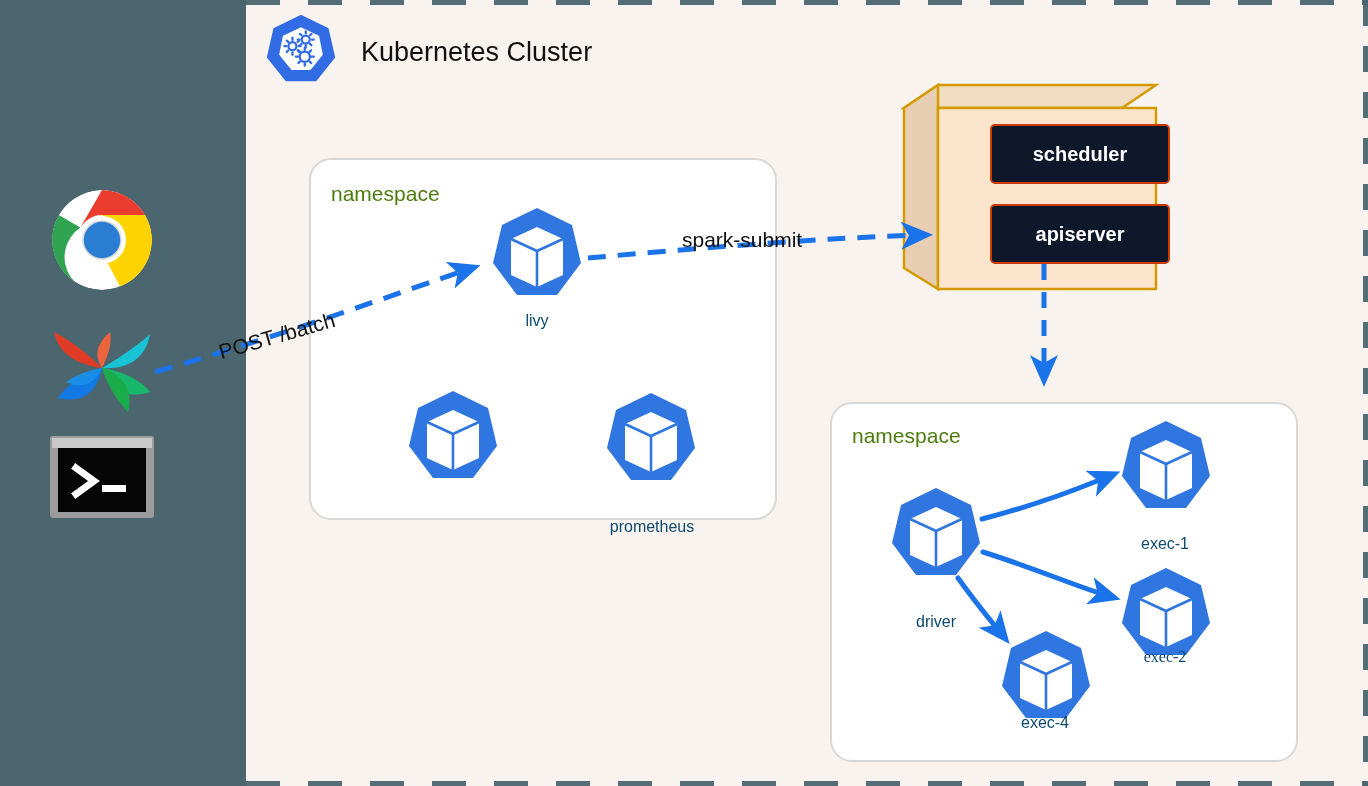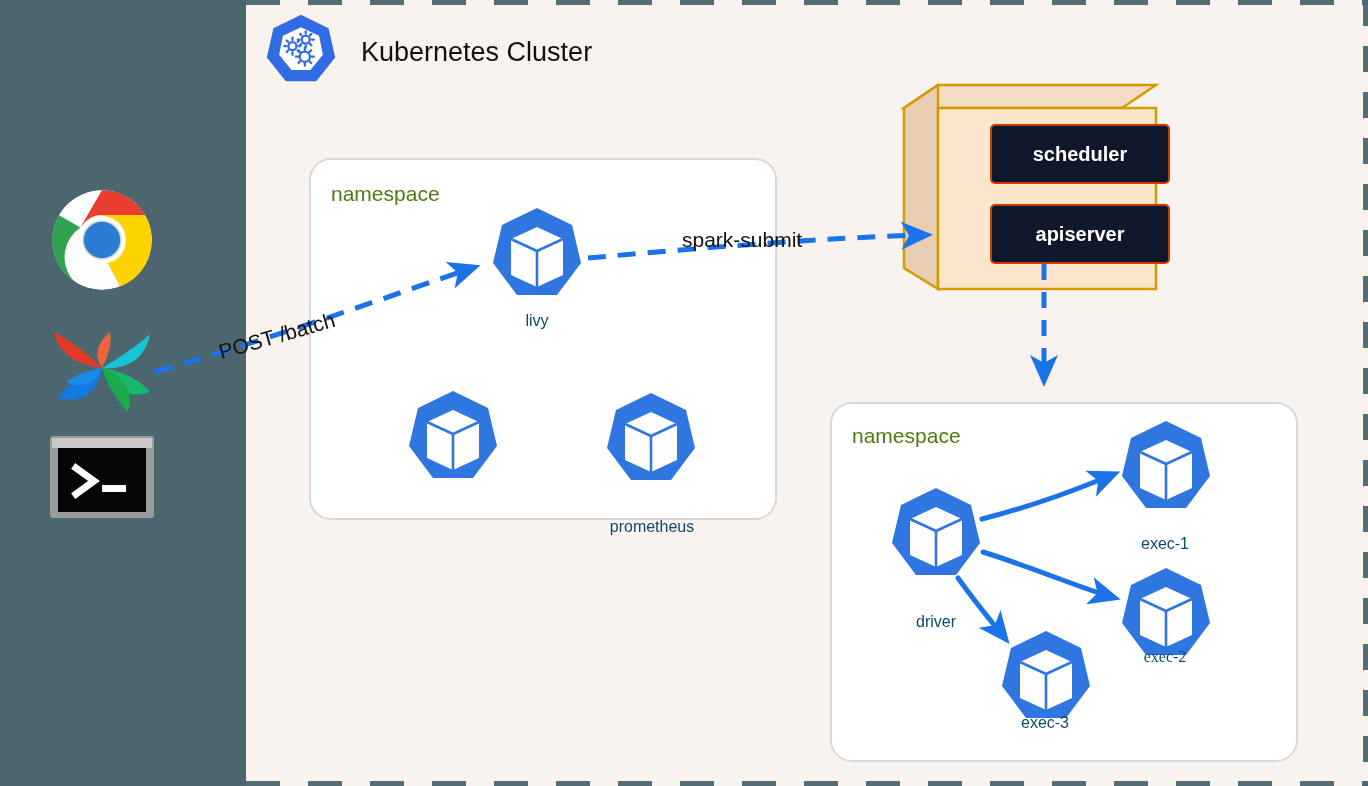--- a/index.html
+++ b/index.html
@@ -400,21 +400,21 @@
   <div class="pod" id="pod-exec3">
     <svg viewBox="0 0 96 100" width="96" height="100">
       <polygon points="48,3 83,20 92,58 68,90 28,90 4,58 13,20" fill="#3076e0"></polygon>
       <polygon points="48,22 74,34 74,70 48,82 22,70 22,34" fill="#ffffff"></polygon>
       <g stroke="#3076e0" stroke-width="2.6" fill="none">
         <path d="M22 34 L48 46 L74 34"></path>
         <path d="M48 46 L48 82"></path>
       </g>
     </svg>
   </div>
-  <div class="pod-label" id="label-exec3">exec-3</div>
+  <div class="pod-label" id="label-exec3">exec-4</div>
 
   <svg class="overlay">
     <defs>
       <marker id="arrowBlue" markerWidth="7" markerHeight="7" refX="4.6" refY="3.2" orient="auto" markerUnits="strokeWidth">
         <path d="M0,0.4 L6.4,3.2 L0,6 L1.6,3.2 Z" fill="#1a73e8"></path>
       </marker>
       <marker id="arrowBlueSolid" markerWidth="7" markerHeight="7" refX="4.6" refY="3.2" orient="auto" markerUnits="strokeWidth">
         <path d="M0,0.4 L6.4,3.2 L0,6 L1.6,3.2 Z" fill="#1a73e8"></path>
       </marker>
     </defs>

